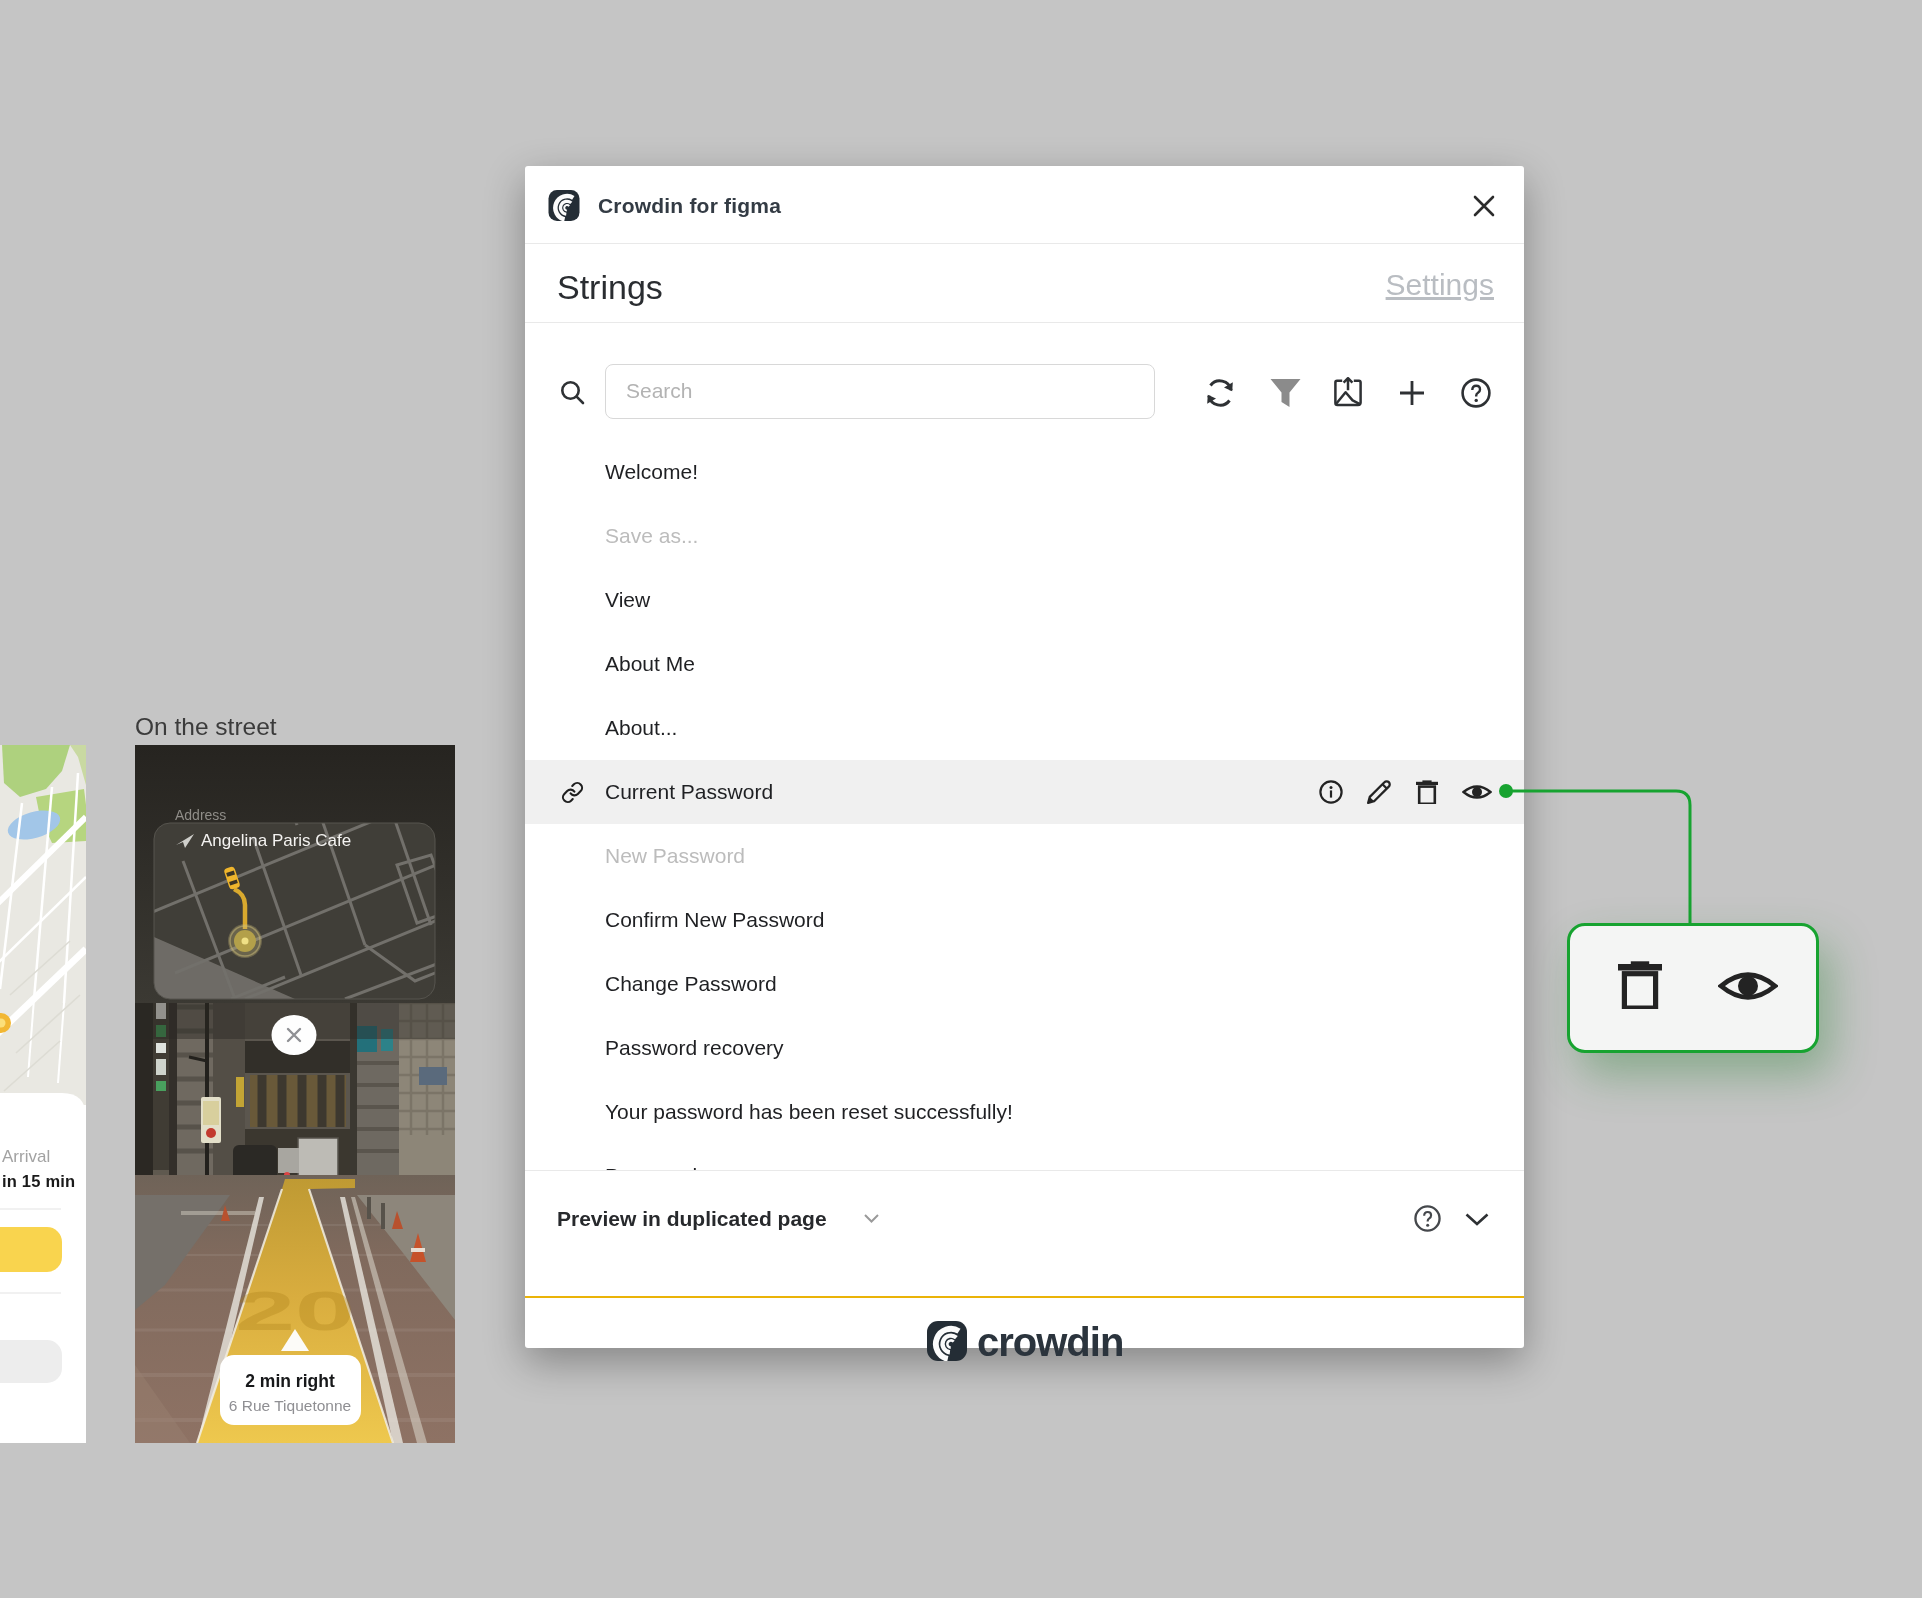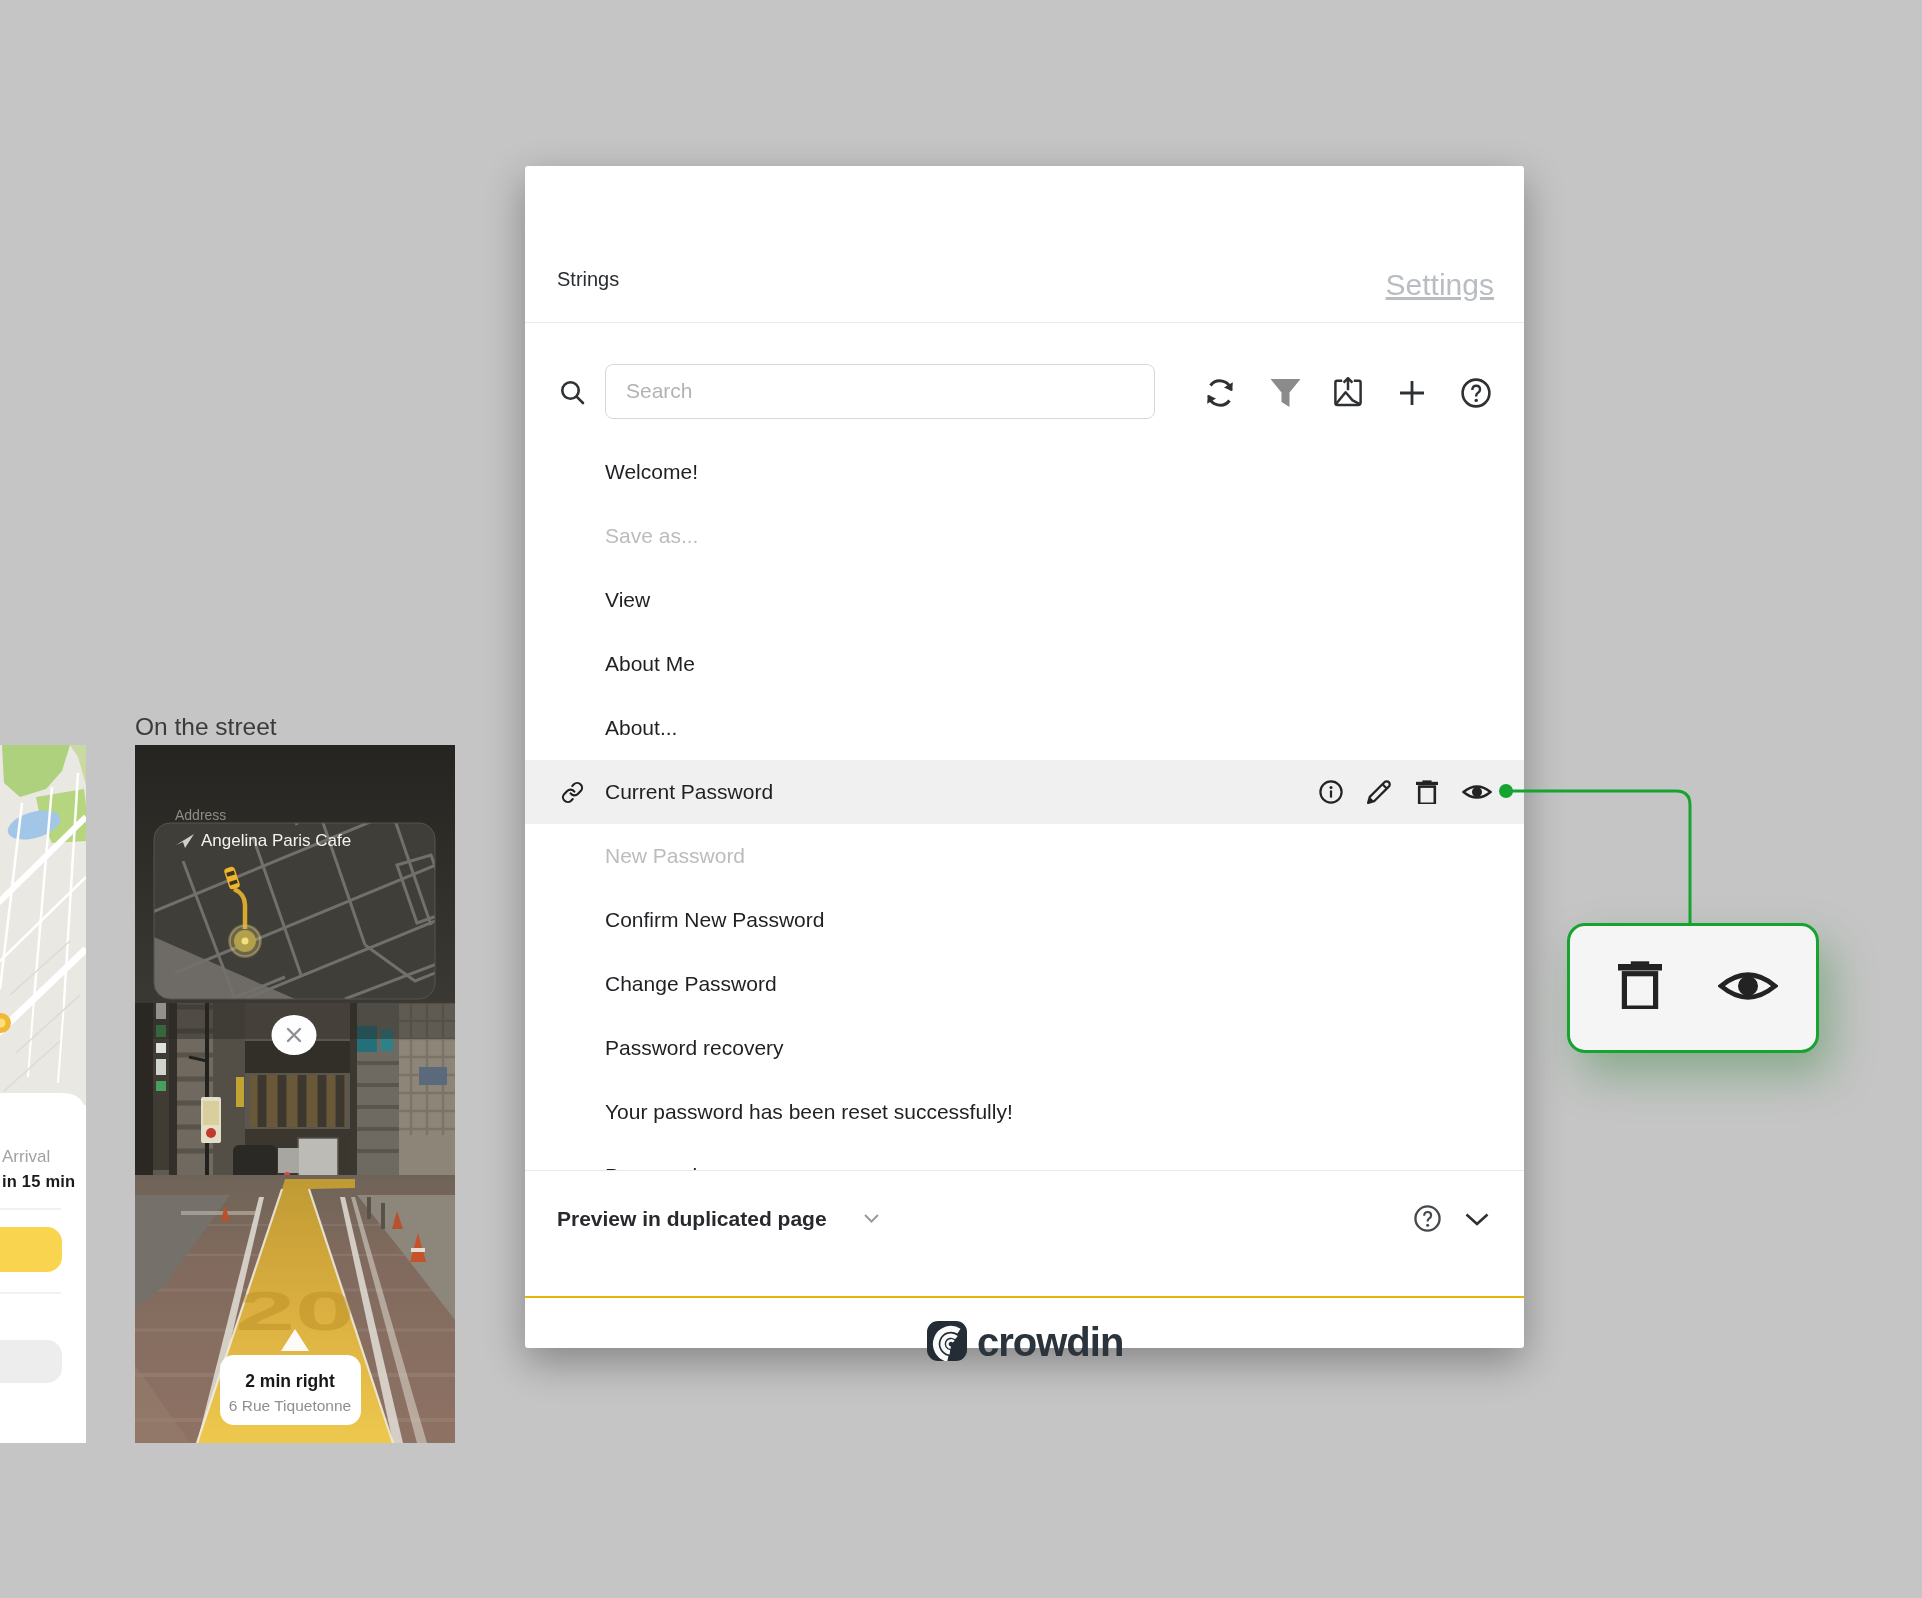--- a/index.html
+++ b/index.html
@@ -12,21 +12,21 @@
   .modal { left:525px; top:166px; width:999px; height:1182px; background:#fff;
            border-radius:3px; box-shadow:0 14px 40px rgba(0,0,0,.32); }
   .mhead { position:absolute; left:0; top:0; width:100%; height:78px;
            border-bottom:1px solid #e9e9e9; }
   .appicon { position:absolute; left:23px; top:24px; width:32px; height:31px; }
   .mtitle { position:absolute; left:73px; top:28px; font-size:21px; font-weight:bold;
             color:#333b44; letter-spacing:.2px; }
   .mclose { position:absolute; left:948px; top:29px; width:22px; height:22px; }
   .tabs { position:absolute; left:0; top:79px; width:100%; height:78px;
           border-bottom:1px solid #e9e9e9; }
-  .tstrings { position:absolute; left:32px; top:23px; font-size:20px; color:#2a2d31; }
+  .tstrings { position:absolute; left:32px; top:23px; font-size:34px; color:#2a2d31; }
   .tsettings { position:absolute; right:30px; top:23px; font-size:30px; color:#b9bdc2;text-decoration:underline; }
   .searchrow { position:absolute; left:0; top:158px; width:100%; height:116px; }
   .sinput { position:absolute; left:80px; top:40px; width:550px; height:55px;
             border:1px solid #d8d8d8; border-radius:8px; }
   .sinput span { position:absolute; left:20px; top:14px; font-size:21px; color:#b3b3b3; }
   .list { position:absolute; left:0; top:274px; width:100%; height:730px; overflow:hidden; }
   .row { position:relative; width:100%; height:64px; }
   .row .txt { position:absolute; left:80px; top:50%; transform:translateY(-50%);
               font-size:21px; color:#1f2023; white-space:nowrap; }
   .row.gray .txt { color:#bcbcbc; }
@@ -275,20 +275,29 @@
   <text x="40" y="75" font-size="14" fill="#8f8d88" font-family="Liberation Sans, sans-serif">Address</text>
   <path d="M41 100 L59 89 L50 103 L48 97 Z" fill="#cfcfcb"></path>
   <text x="66" y="101" font-size="17" fill="#f4f3f1" font-family="Liberation Sans, sans-serif">Angelina Paris Cafe</text>
 
   <ellipse cx="159" cy="290" rx="22.5" ry="20" fill="#fefefe"></ellipse>
   <path d="M153 284 L165 296 M165 284 L153 296" stroke="#8f9094" stroke-width="2.4" stroke-linecap="round"></path>
 </svg>
 </div>
 
 <div class="abs modal">
+  <div class="mhead">
+    <svg class="appicon" viewBox="0 0 40 40">
+        <use href="#cmark"></use>
+      </svg>
+    <div class="mtitle">Crowdin for figma</div>
+    <svg class="mclose" viewBox="0 0 22 22">
+        <path d="M2 2 L20 20 M20 2 L2 20" stroke="#2c2c2c" stroke-width="2.6" stroke-linecap="round"></path>
+      </svg>
+  </div>
   <div class="tabs">
     <div class="tstrings">Strings</div>
     <div class="tsettings">Settings</div>
   </div>
   <div class="searchrow" id="searchrow">
     <svg style="position:absolute;left:34px;top:55px" width="28" height="28" viewBox="0 0 28 28">
       <circle cx="11.5" cy="11.5" r="8.2" fill="none" stroke="#2e3134" stroke-width="2.6"></circle>
       <line x1="17.6" y1="17.6" x2="24" y2="24" stroke="#2e3134" stroke-width="2.6" stroke-linecap="round"></line>
     </svg>
     <div class="sinput">

